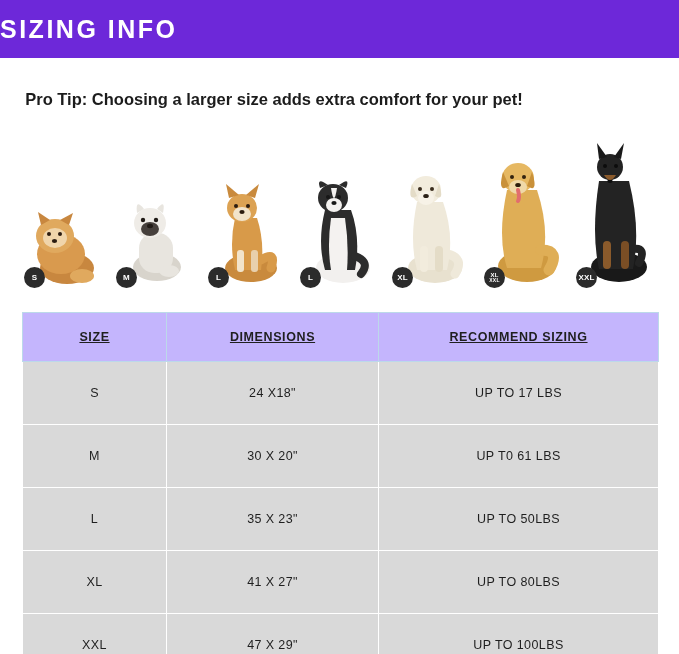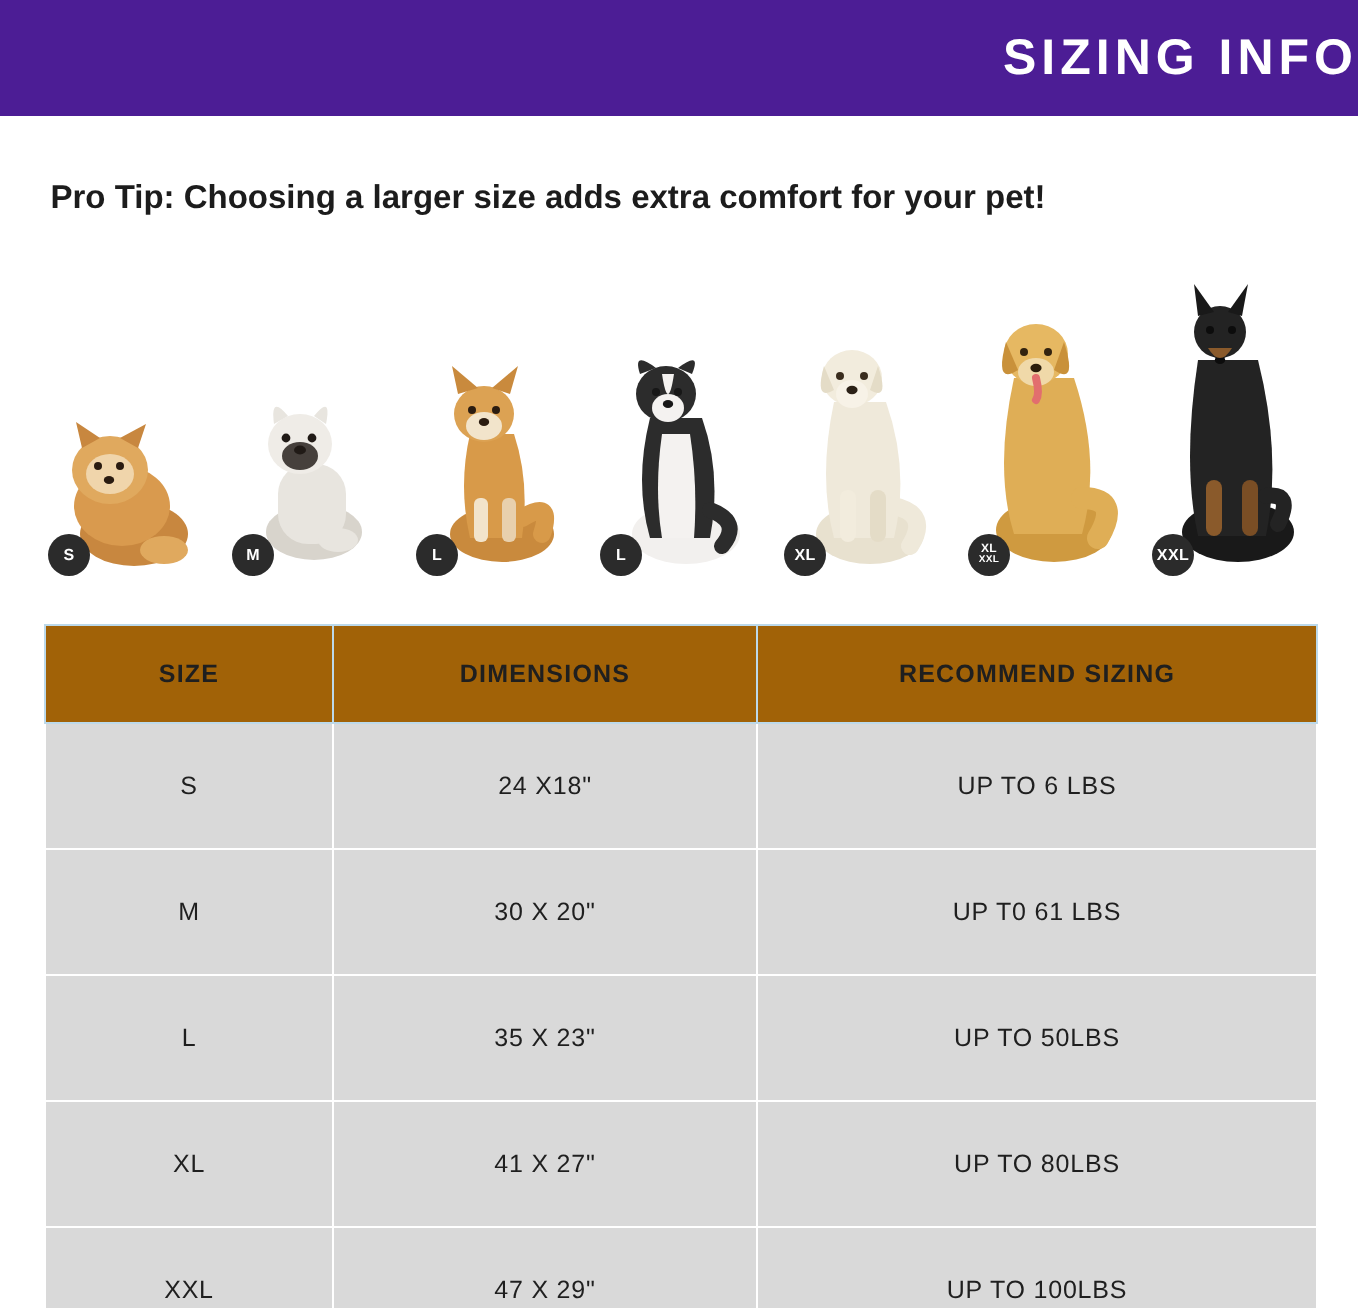--- a/index.html
+++ b/index.html
@@ -21,24 +21,24 @@
     background: #ffffff;
   }
 
   
   .banner {
     position: absolute;
     left: 0;
     top: 0;
     width: 679px;
     height: 58px;
-    background: #4c1d95;
+    background: #6d28d9;
     display: flex;
     align-items: center;
-    justify-content: flex-end;
+    justify-content: flex-start;
   }
   .banner-title {
     color: #ffffff;
     font-size: 25px;
     font-weight: bold;
     letter-spacing: 2.5px;
   }
 
   
   .protip {
@@ -111,28 +111,29 @@
     top: 312px;
     width: 636px;
     border-collapse: collapse;
     table-layout: fixed;
   }
   .table col.c1 { width: 144px; }
   .table col.c2 { width: 212px; }
   .table col.c3 { width: 280px; }
 
   .table th {
-    background: #a16207;
+    background: #c4b5fd;
     color: #1f1f1f;
     font-size: 12.5px;
     font-weight: bold;
     letter-spacing: 0.6px;
     height: 46px;
     text-align: center;
     border: 1px solid #bcd9ea;
+    text-decoration: underline;
   }
   .table td {
     background: #d9d9d9;
     color: #1f1f1f;
     font-size: 12.5px;
     height: 60px;
     text-align: center;
     border: 1px solid #ffffff;
     letter-spacing: 0.4px;
   }
@@ -301,21 +302,21 @@
       <tr>
         <th>SIZE</th>
         <th>DIMENSIONS</th>
         <th>RECOMMEND SIZING</th>
       </tr>
     </thead>
     <tbody>
       <tr>
         <td>S</td>
         <td>24 X18"</td>
-        <td>UP TO 6 LBS</td>
+        <td>UP TO 17 LBS</td>
       </tr>
       <tr>
         <td>M</td>
         <td>30 X 20"</td>
         <td>UP T0 61 LBS</td>
       </tr>
       <tr>
         <td>L</td>
         <td>35 X 23"</td>
         <td>UP TO 50LBS</td>

